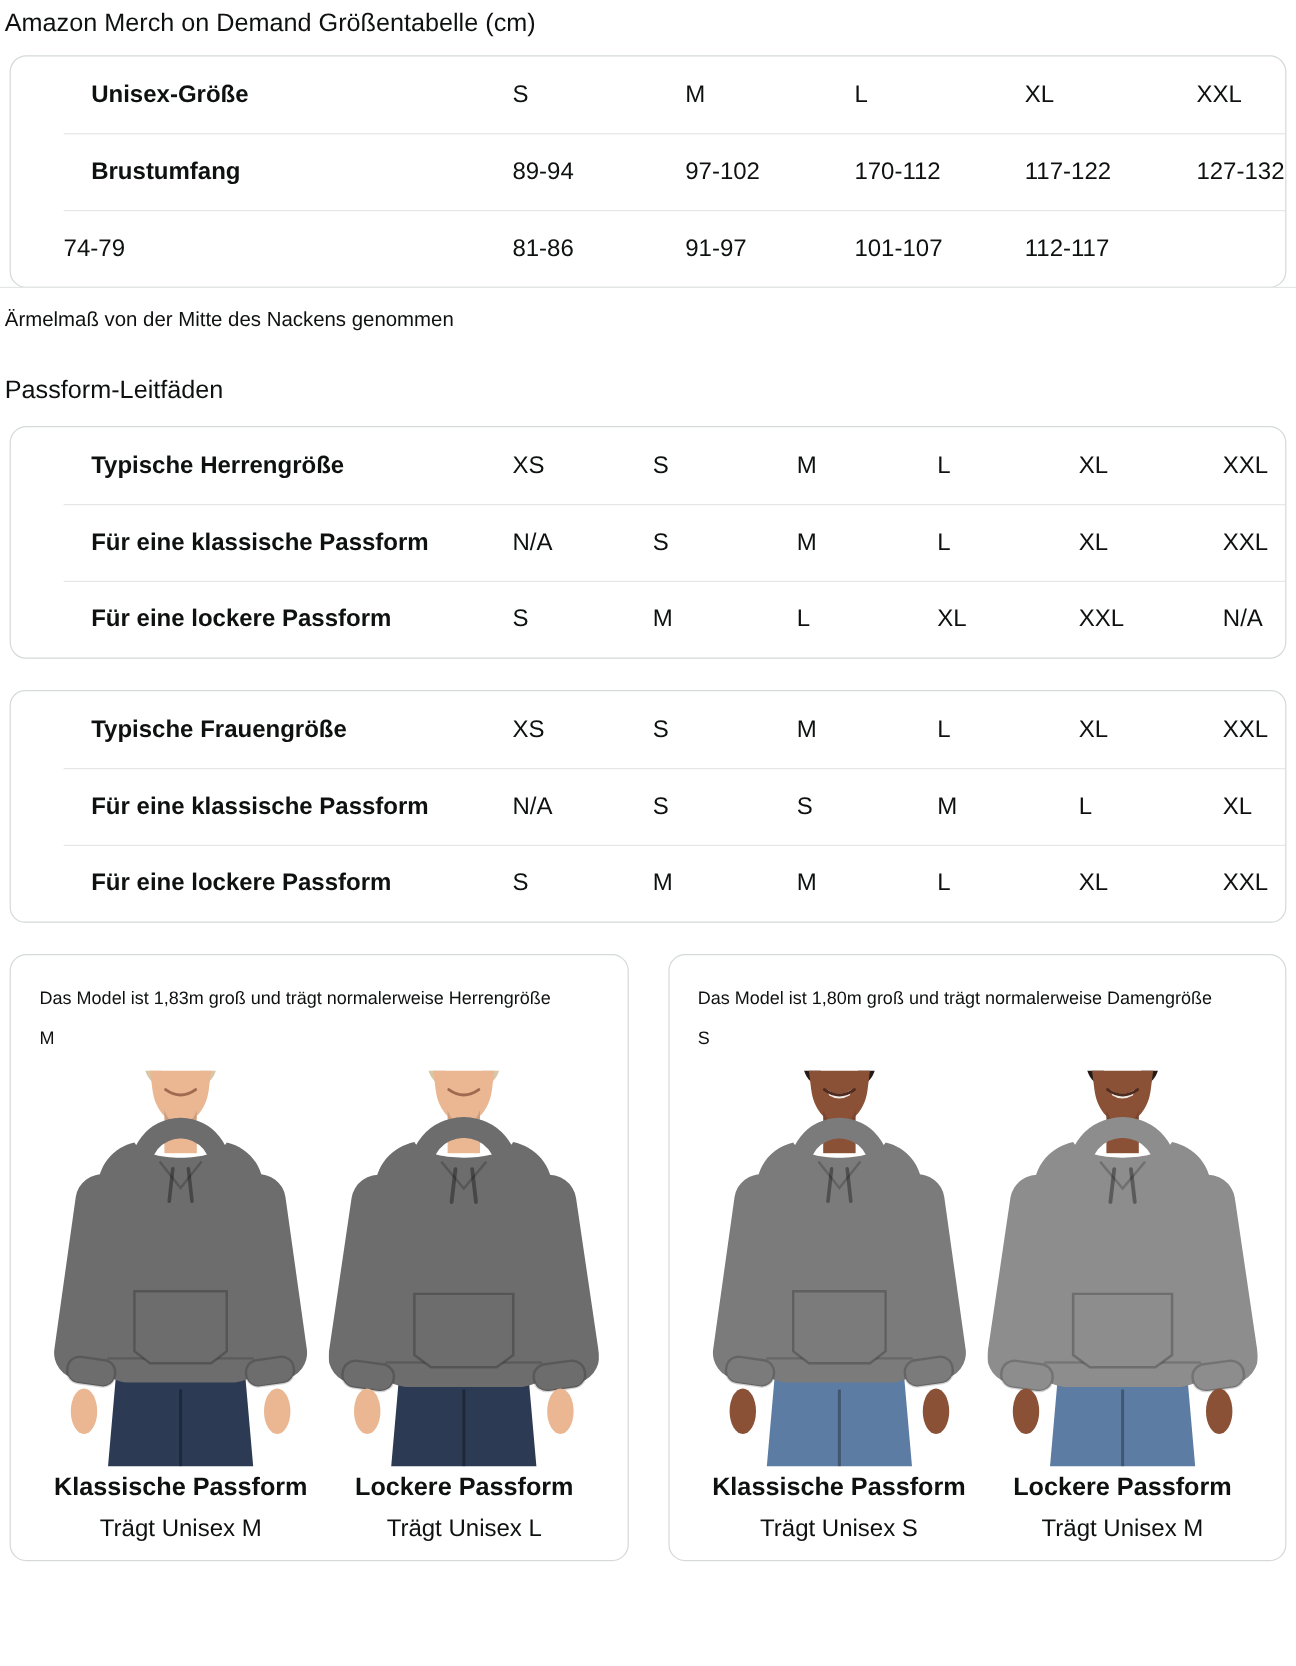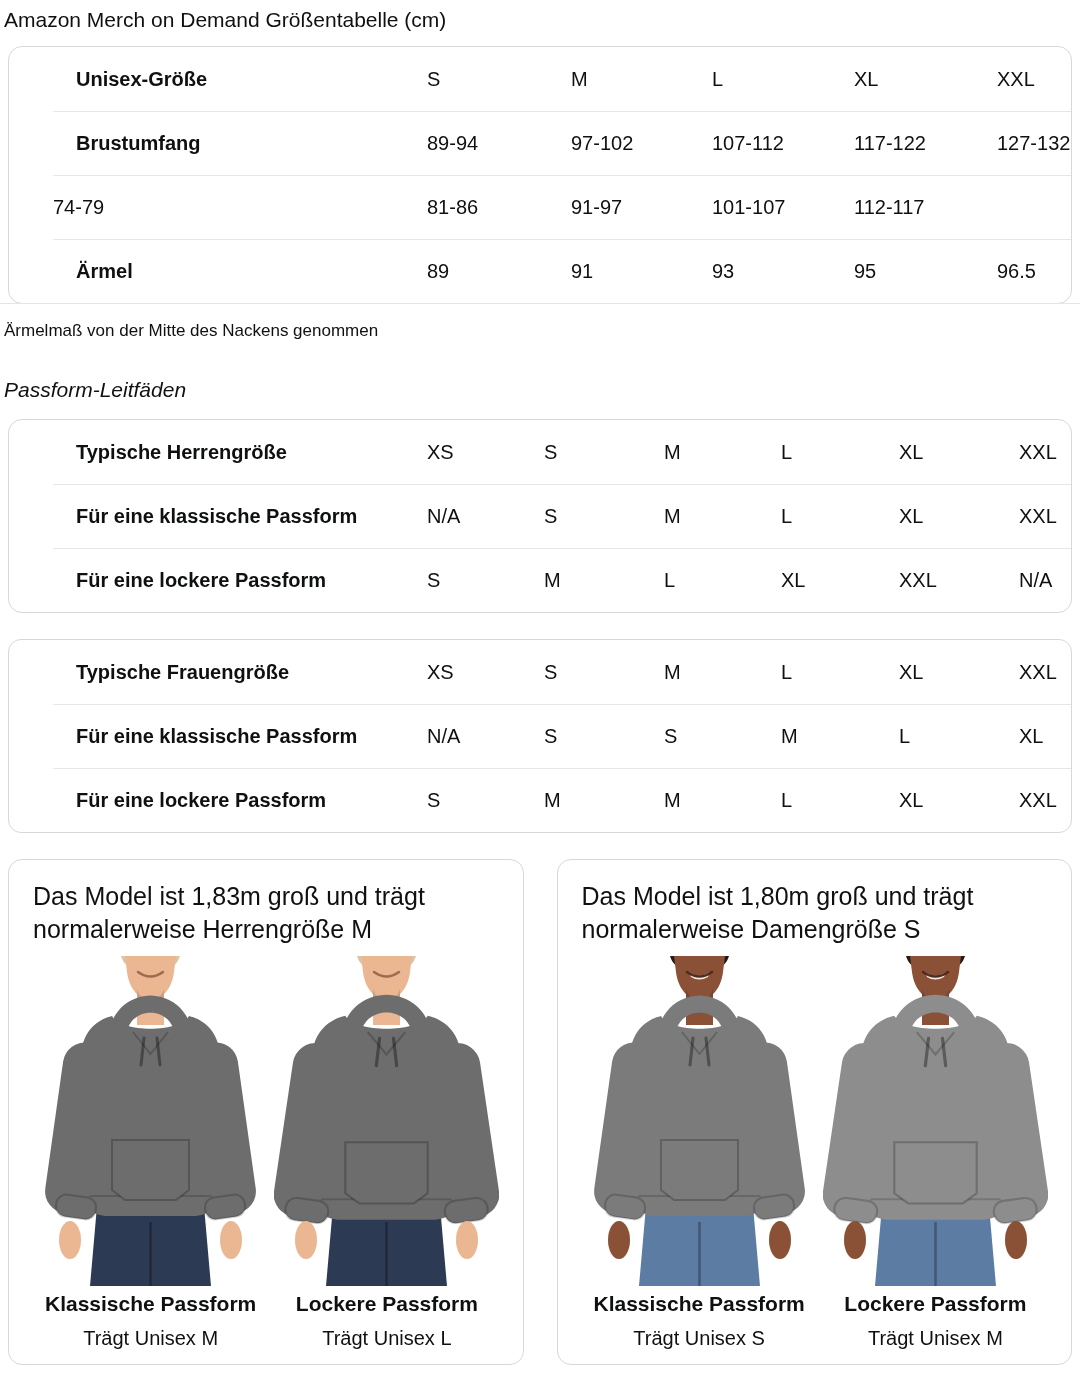--- a/index.html
+++ b/index.html
@@ -17,29 +17,29 @@
     overflow:hidden;background:#fff;padding-left:44px;
   }
   .trow{display:grid;align-items:center;height:64px;border-top:1px solid #e7e7e7;}
   .trow:first-child{border-top:none;}
   .t-unisex .trow{grid-template-columns:374px 144px 141px 142px 143px auto;}
   .t-fit .trow{grid-template-columns:374px 117px 120px 117px 118px 120px auto;}
   .cell{font-size:20px;font-weight:400;white-space:nowrap;}
   .cell.label{padding-left:23px;font-weight:700;}
   .full-divider{border:none;border-top:1px solid var(--divider);margin:-1px 0 0 0;}
   .note{font-size:17px;margin:17px 0 0 4px;}
-  .section-heading{font-size:21px;font-weight:400;margin:37px 0 0 4px;font-style:italic;}
+  .section-heading{font-size:21px;font-weight:400;margin:37px 0 0 4px;}
   .t-fit1{margin-top:17px;}
   .t-fit2{margin-top:26px;border-radius:13px;}
   .cards{display:flex;gap:33px;margin:26px 8px 0 8px;}
   .card{
     flex:1;border:1px solid var(--border);border-radius:14px;background:#fff;
     padding:20px 18px 14px 24px;
   }
-  .card-heading{font-size:25px;line-height:33px;font-weight:400;margin:0;max-width:430px;}
+  .card-heading{font-size:15px;line-height:33px;font-weight:400;margin:0;max-width:430px;}
   .figs{display:flex;justify-content:space-between;gap:1px;margin-top:10px;}
   .figs figure{margin:0;display:flex;flex-direction:column;align-items:center;width:50%;}
   svg.model{width:225px;height:330px;display:block;}
   .cap-bold{font-size:21px;font-weight:700;margin-top:6px;white-space:nowrap;}
   .cap-sub{font-size:20px;font-weight:400;margin-top:11px;white-space:nowrap;}
   
   .f-male{--skin:var(--skin-male);--jeans:var(--jeans-dark);--hair:#d8c7a6;--mouth:#a06a50;--teeth:transparent;}
   .f-female{--skin:var(--skin-female);--jeans:var(--jeans-light);--hair:#241b18;--mouth:#4f2b20;--teeth:#f3ece4;}
   .h-dark{--hoodie:var(--hoodie-dark);}
   .h-med{--hoodie:var(--hoodie-medium);}
@@ -100,39 +100,31 @@
       <div class="cell">S</div>
       <div class="cell">M</div>
       <div class="cell">L</div>
       <div class="cell">XL</div>
       <div class="cell">XXL</div>
     </div>
     <div class="trow">
       <div class="cell label">Brustumfang</div>
       <div class="cell">89-94</div>
       <div class="cell">97-102</div>
-      <div class="cell">107-112</div>
+      <div class="cell">170-112</div>
       <div class="cell">117-122</div>
       <div class="cell">127-132</div>
     </div>
     <div class="trow">
       <div class="cell">74-79</div>
       <div class="cell">81-86</div>
       <div class="cell">91-97</div>
       <div class="cell">101-107</div>
       <div class="cell">112-117</div>
     </div>
-    <div class="trow">
-      <div class="cell label">Ärmel</div>
-      <div class="cell">89</div>
-      <div class="cell">91</div>
-      <div class="cell">93</div>
-      <div class="cell">95</div>
-      <div class="cell">96.5</div>
-    </div>
   </div>
   <hr class="full-divider">
 
   <div class="note">Ärmelmaß von der Mitte des Nackens genommen</div>
 
   <div class="section-heading">Passform-Leitfäden</div>
 
   <div class="tablecard t-fit t-fit1">
     <div class="trow">
       <div class="cell label">Typische Herrengröße</div>

